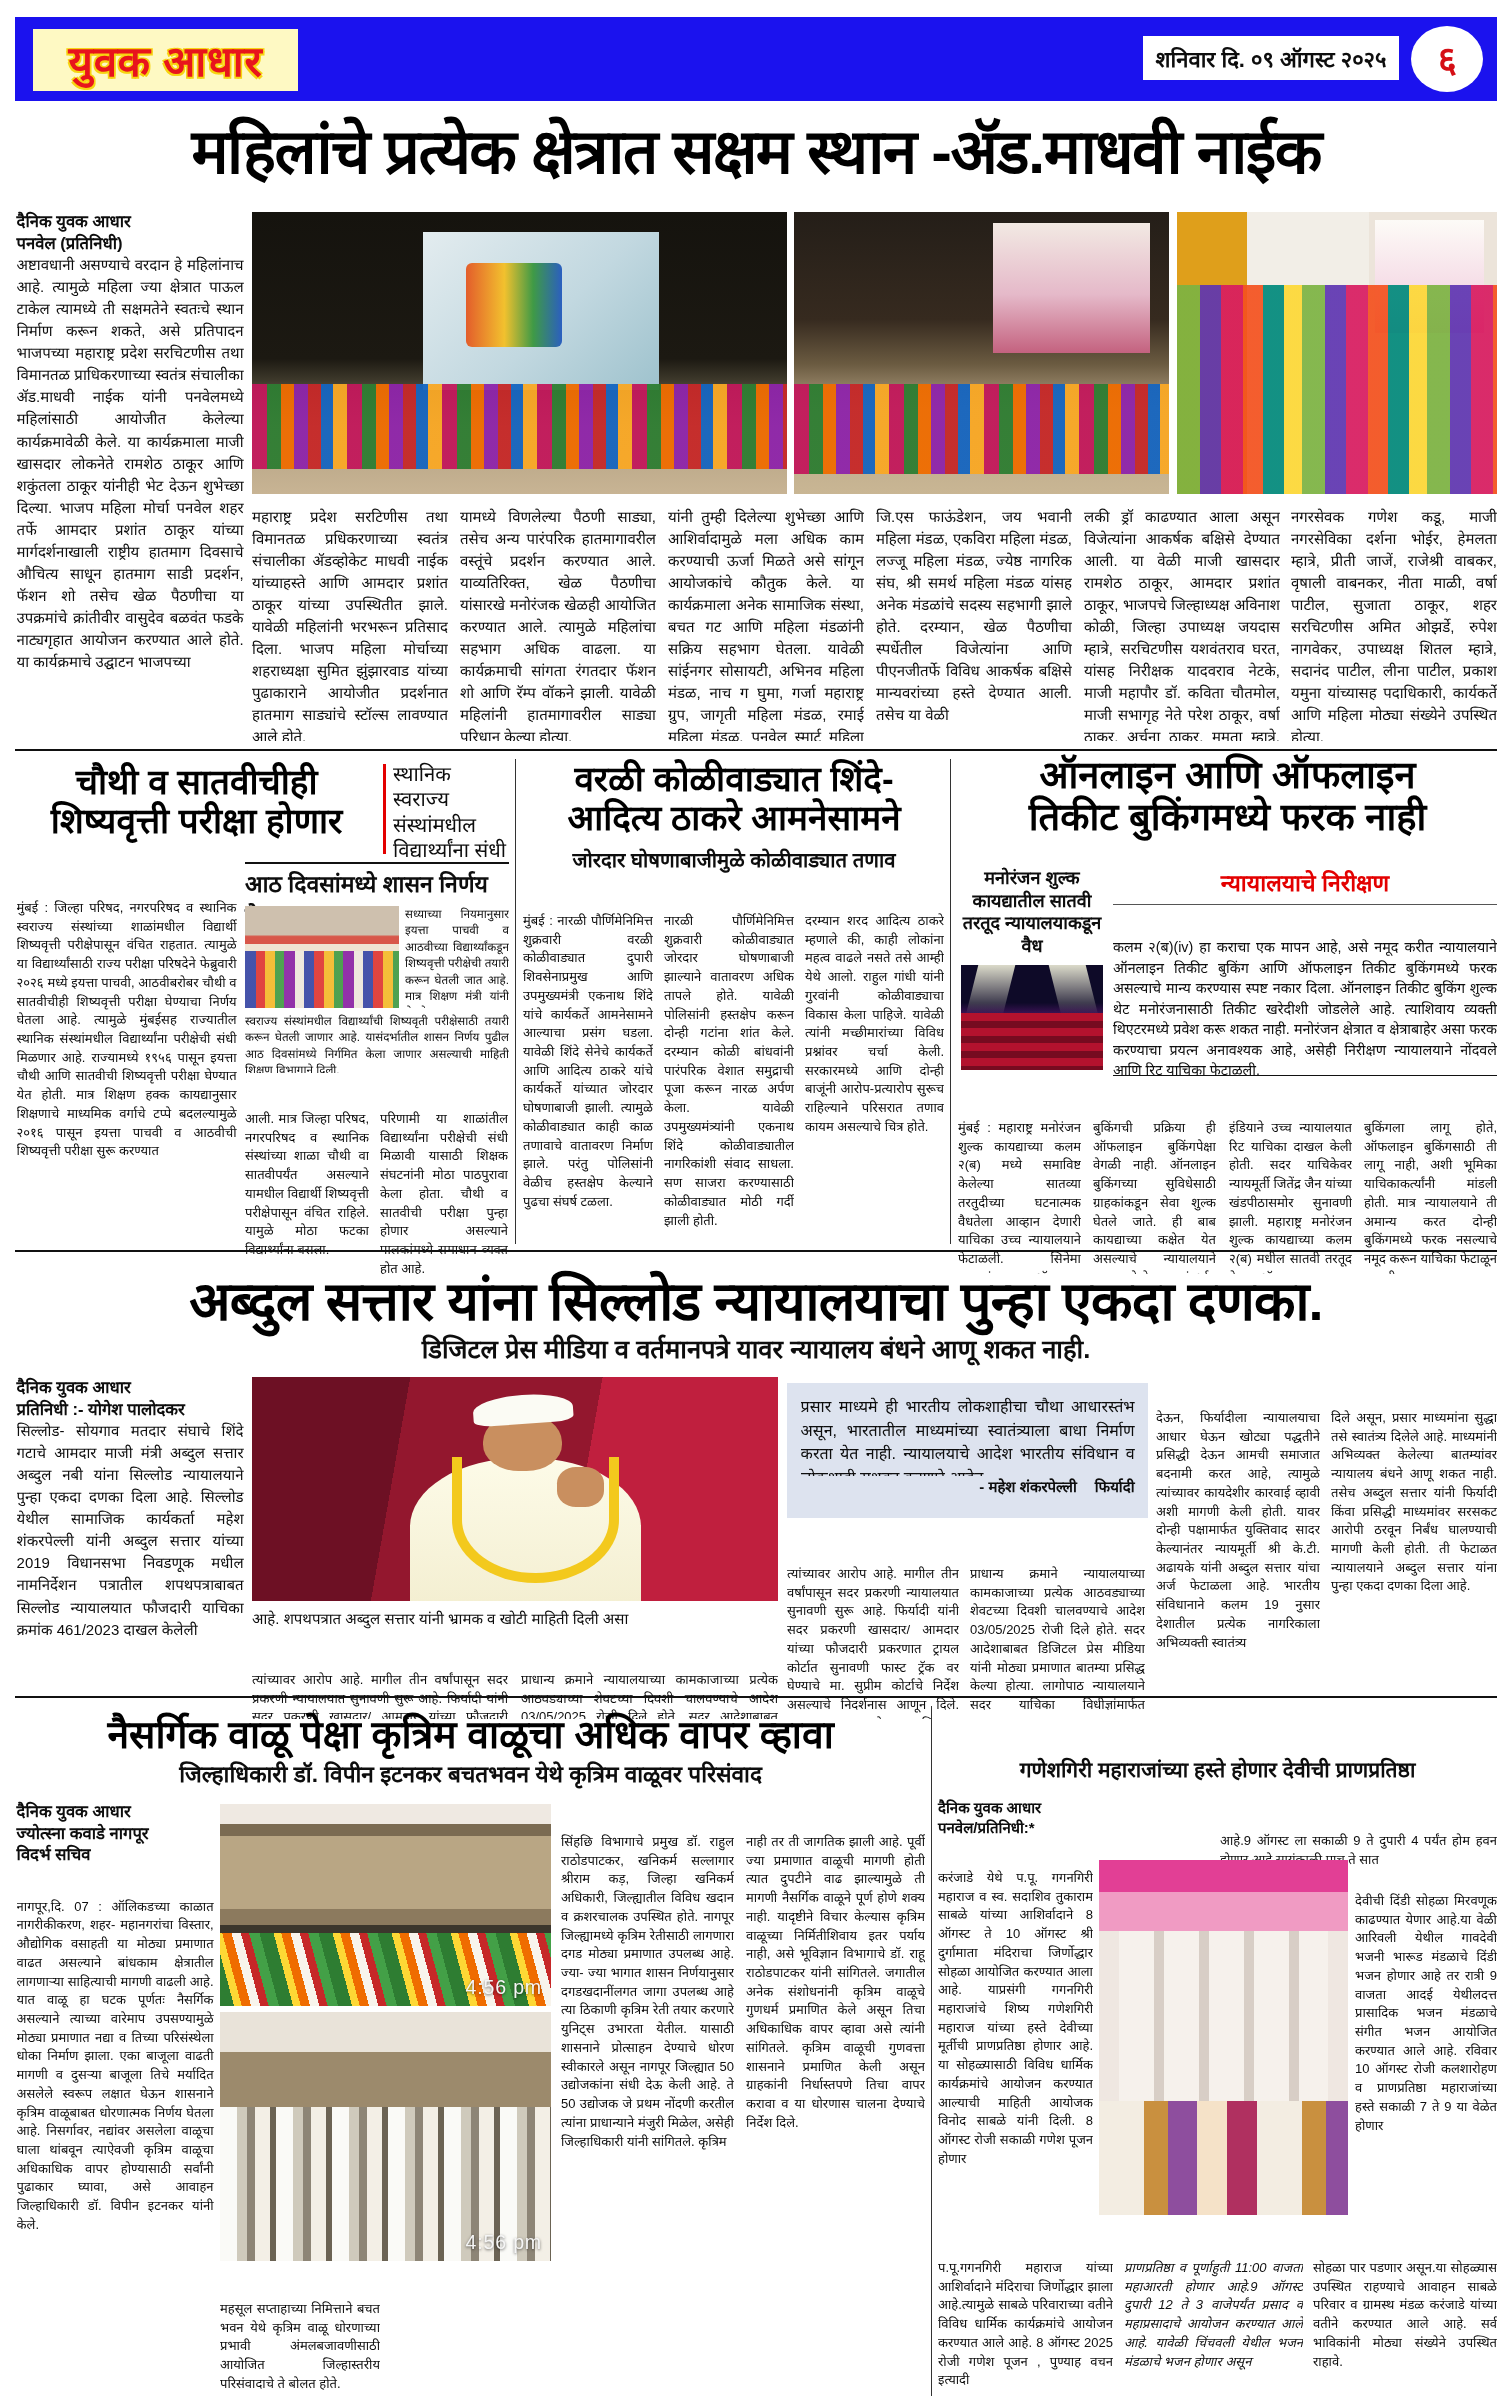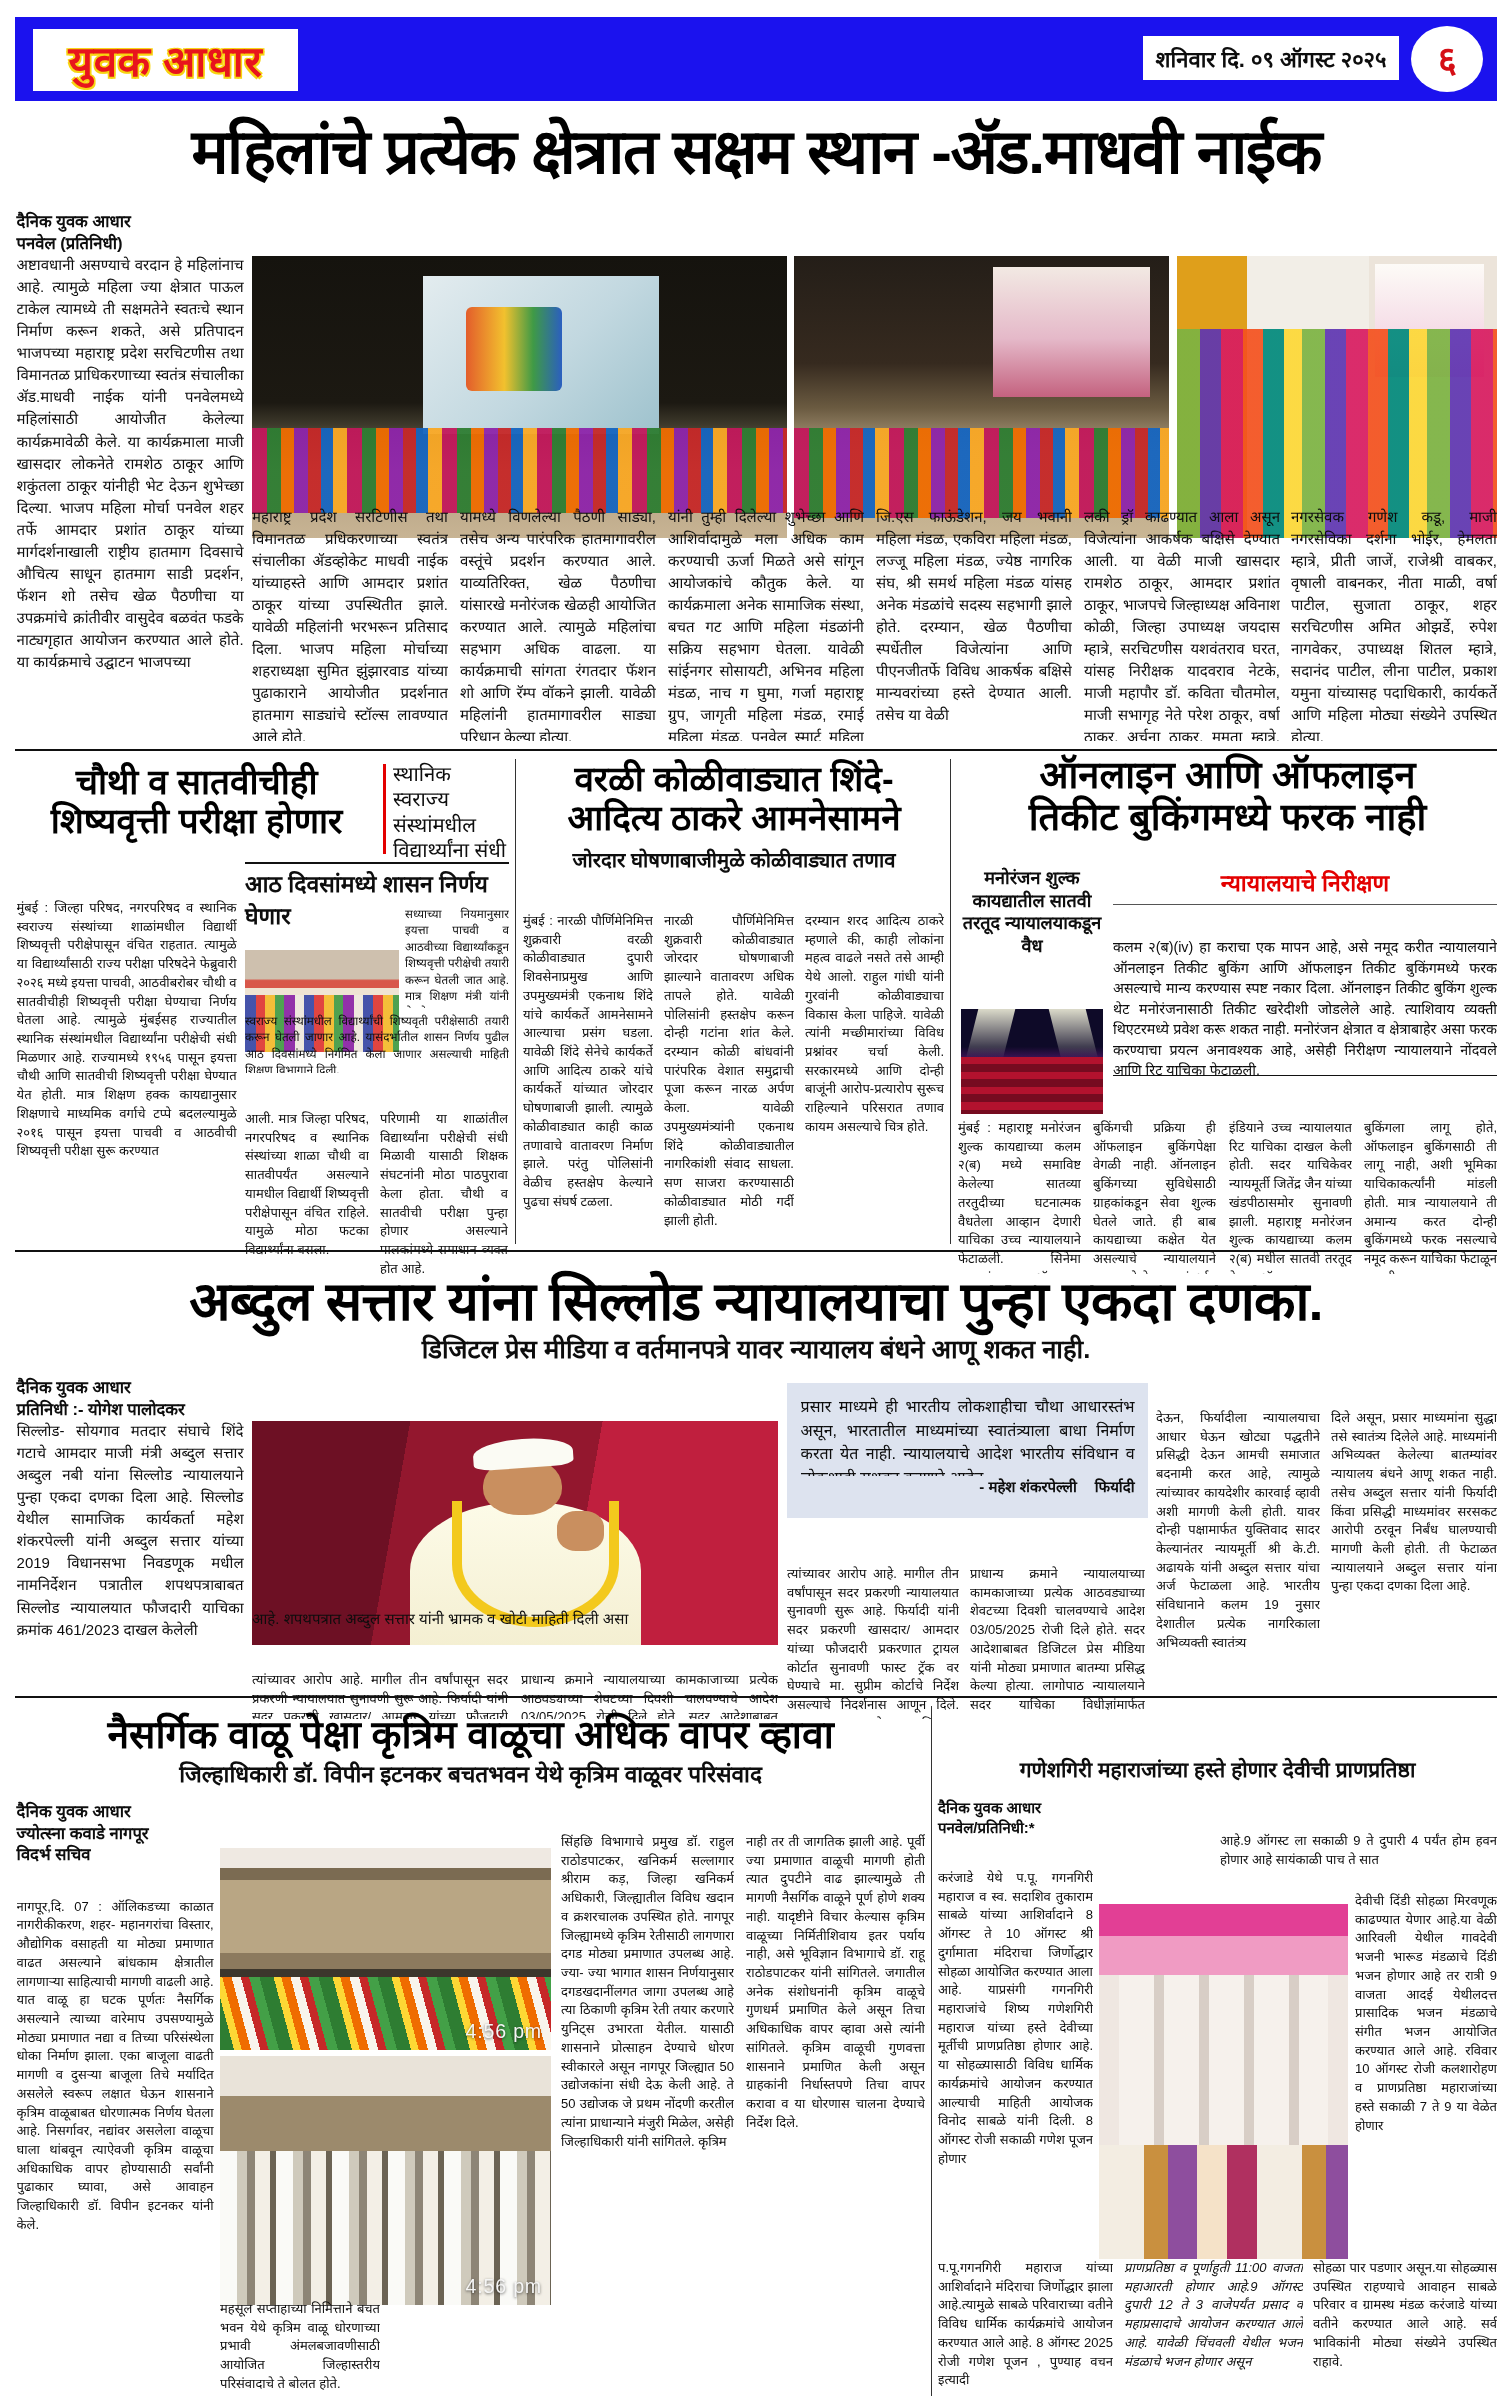--- a/index.html
+++ b/index.html
@@ -8,30 +8,30 @@
   .abs{position:absolute;}
   .txt{font-size:15px;line-height:1.47;text-align:justify;overflow:hidden;}
   .txt-m{font-size:13px;line-height:1.44;text-align:justify;overflow:hidden;margin-top:32px;}
   .txt-s{font-size:11.7px;line-height:1.4;text-align:justify;overflow:hidden;}
   .byl{font-weight:bold;font-size:16.6px;line-height:1.3;}
   .hl{font-weight:900;text-align:center;color:#000;}
   .hline{position:absolute;border-top:2.3px solid #111;height:0;}
   .vline{position:absolute;border-left:1.1px solid #333;width:0;}
   
   .hdr{position:absolute;left:15px;top:16.6px;width:1482px;height:84px;background:#1b12ee;}
-  .logo-box{position:absolute;left:18px;top:12px;width:265px;height:62px;background:#ffffff;
+  .logo-box{position:absolute;left:18px;top:12px;width:265px;height:62px;background:#fef9c3;
             display:flex;align-items:center;justify-content:center;}
   .logo-text{font-size:42px;font-weight:900;color:#e8141c;letter-spacing:0.8px;
              text-shadow:1.5px 1.5px 0 #f7d411,-1.5px -1.5px 0 #f7d411,1.5px -1.5px 0 #f7d411,-1.5px 1.5px 0 #f7d411;}
   .date-box{position:absolute;right:98px;top:19.6px;width:256px;height:44px;background:#fff;
             display:flex;align-items:center;justify-content:center;font-weight:bold;font-size:22px;}
   .pagenum{position:absolute;right:13.6px;top:9px;width:72px;height:66px;background:#fff;border-radius:50%;
            display:flex;align-items:center;justify-content:center;font-size:36px;font-weight:900;color:#d50f16;}
   
-  .ph{position:absolute;overflow:hidden;background:#ccc;margin-top:44px;}
+  .ph{position:absolute;overflow:hidden;background:#ccc;}
   .ts{position:absolute;right:9px;bottom:7.5px;color:#f5f5f5;font-size:19.6px;letter-spacing:0.8px;
       text-shadow:0 0.8px 3px rgba(0,0,0,.6);}
   .ph-stage1{background:linear-gradient(180deg,#15130e 0%,#1c1912 52%,#3f3a2c 60%,#b2a081 76%,#c8b494 100%);}
   .screen1{position:absolute;left:32%;top:7%;width:44%;height:56%;
            background:linear-gradient(135deg,#e3ecef,#c2d8e0 55%,#9ec2cd);}
   .screen-art{position:absolute;left:40%;top:18%;width:18%;height:30%;
            background:linear-gradient(90deg,#e35d2b,#f2c12e 40%,#3f9a46 70%,#2b5fc0);border-radius:6px;}
   .saree-row{position:absolute;left:0;bottom:9%;width:100%;height:30%;opacity:.95;
            background:repeating-linear-gradient(90deg,#c2185b 0 15px,#2e7d32 15px 29px,#ef6c00 29px 42px,#8e24aa 42px 56px,#c62828 56px 69px,#1565c0 69px 81px,#f9a825 81px 95px);}
   .ph-stage2{background:linear-gradient(180deg,#241e18 0%,#362a1f 38%,#6b5b41 54%,#b7a486 70%,#c9b694 100%);}

